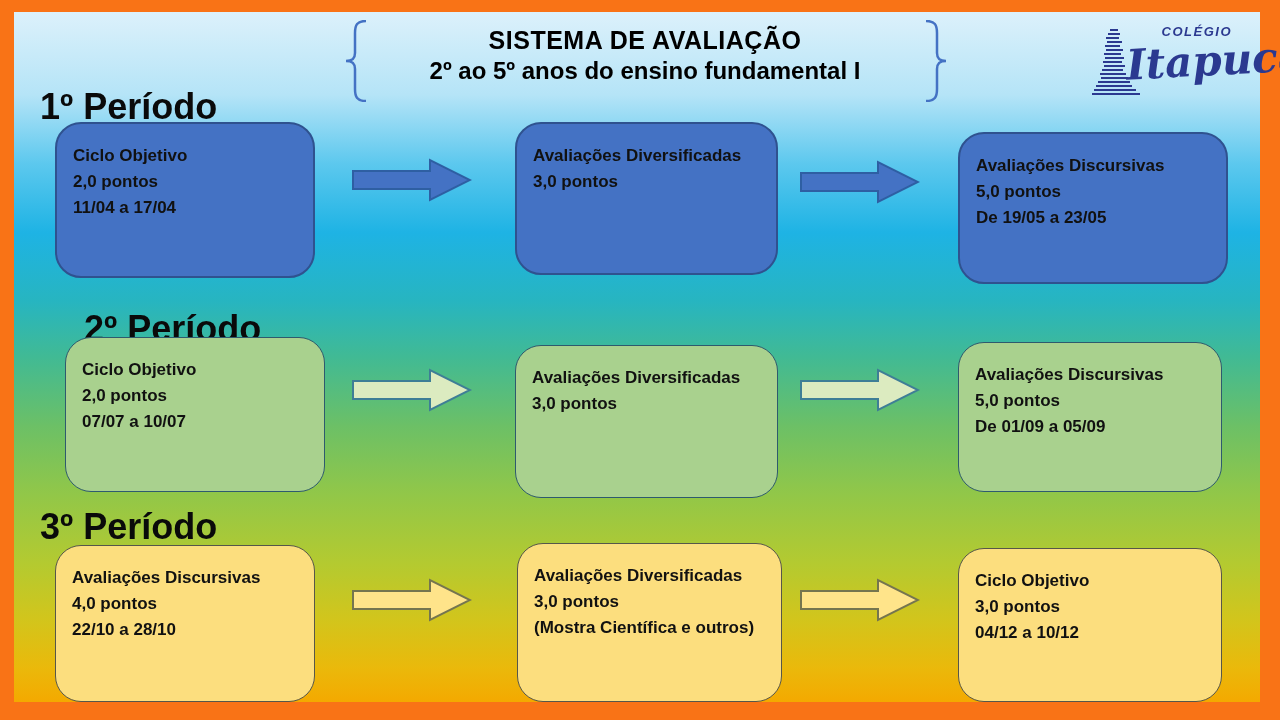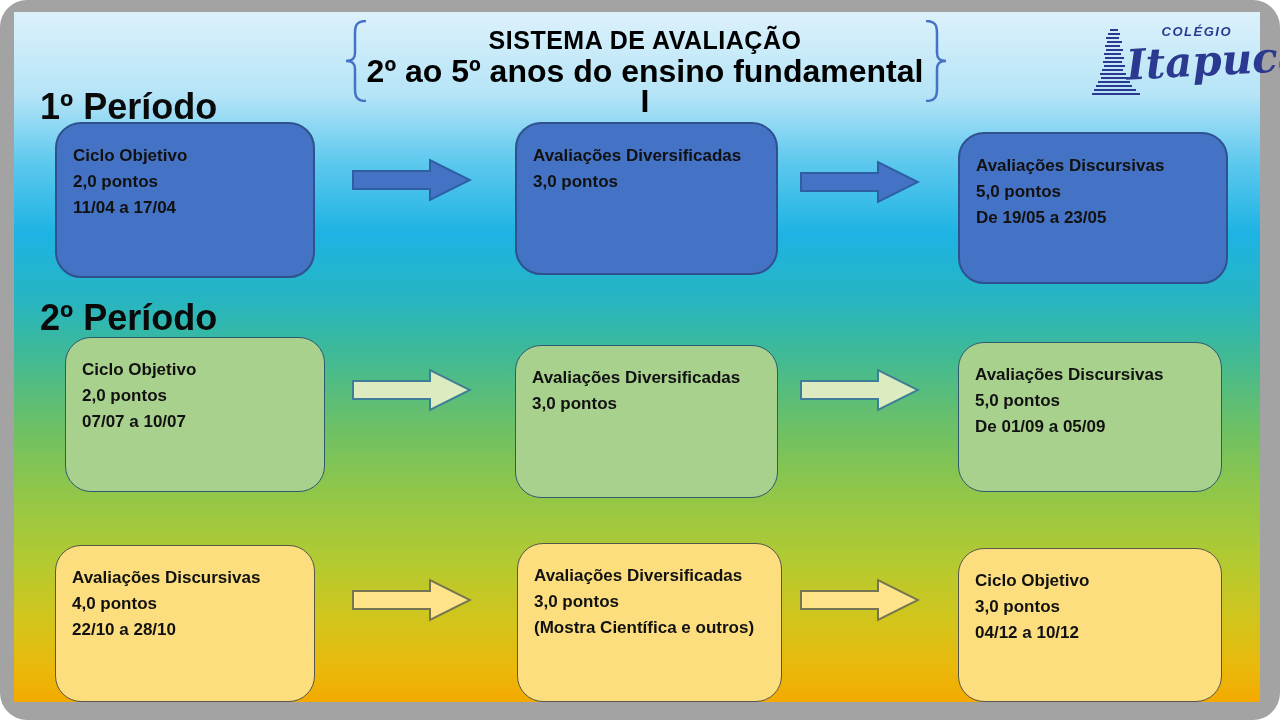--- a/index.html
+++ b/index.html
@@ -1,33 +1,33 @@
 <!DOCTYPE html>
 <html><head>
 <meta charset="utf-8">
 <style>
   * { margin:0; padding:0; box-sizing:border-box; }
   body { font-family:"Liberation Sans", sans-serif; }
   .slide {
     position:relative; width:1280px; height:720px;
-    background:#a3a3a3; overflow:hidden;border-radius:27px;
+    background:#f97316; overflow:hidden;
   }
   .content-bg {
     position:absolute; left:14px; top:12px; width:1246px; height:690px;
     background:linear-gradient(to bottom,
       #DCF1FB 0%, #B5E4F7 12%, #5CC8EE 22%, #1EB3E4 32%,
       #27B5C0 42%, #41BA94 50%, #6CC066 60%, #92C748 70%,
       #B4CA30 80%, #D2C51C 88%, #EAB90B 95%, #F4A900 100%);
   }
   .title-wrap {
     position:absolute; left:360px; top:24px; width:570px;
     text-align:center; color:#000;
   }
   .title-line1 { font-size:25px; font-weight:bold; letter-spacing:0.5px; line-height:32px; }
-  .title-line2 { font-size:32px; font-weight:bold; line-height:30px; }
+  .title-line2 { font-size:24px; font-weight:bold; line-height:30px; }
   .brace { position:absolute; top:20px; width:24px; height:82px; }
   .brace svg { width:100%; height:100%; }
   .brace-left { left:344px; }
   .brace-right { left:924px; transform:scaleX(-1); }
 
   .heading {
     position:absolute; left:40px; font-size:36px; font-weight:bold; color:#0a0a0a;
   }
   .box {
     position:absolute; border-radius:26px; padding:19px 16px;
@@ -115,40 +115,41 @@
 3,0 pontos</div>
   <div class="arrow a1" style="left:800px; top:160px;">
     <svg viewBox="0 0 120 44">
         <polygon points="1,13 78,13 78,2 118,22 78,42 78,31 1,31"></polygon>
       </svg>
   </div>
   <div class="box p1box" style="left:958px; top:132px; width:270px; height:152px;">Avaliações Discursivas
 5,0 pontos
 De 19/05 a 23/05</div>
 
-  <div class="heading" style="top:297px;">2º Período</div>
+  <div class="heading" style="top:308px;margin-left:44px;">2º Período</div>
   <div class="box p2box" style="left:65px; top:337px; width:260px; height:155px;">Ciclo Objetivo
 2,0 pontos
 07/07 a 10/07</div>
   <div class="arrow a2" style="left:352px; top:368px;">
     <svg viewBox="0 0 120 44">
         <polygon points="1,13 78,13 78,2 118,22 78,42 78,31 1,31"></polygon>
       </svg>
   </div>
   <div class="box p2box" style="left:515px; top:345px; width:263px; height:153px;">Avaliações Diversificadas
 3,0 pontos</div>
   <div class="arrow a2" style="left:800px; top:368px;">
     <svg viewBox="0 0 120 44">
         <polygon points="1,13 78,13 78,2 118,22 78,42 78,31 1,31"></polygon>
       </svg>
   </div>
   <div class="box p2box" style="left:958px; top:342px; width:264px; height:150px;">Avaliações Discursivas
 5,0 pontos
 De 01/09 a 05/09</div>
 
+  <div class="heading" style="top:506px;">3º Período</div>
   <div class="box p3box" style="left:55px; top:545px; width:260px; height:157px;">Avaliações Discursivas
 4,0 pontos
 22/10 a 28/10</div>
   <div class="arrow a3" style="left:352px; top:578px;">
     <svg viewBox="0 0 120 44">
         <polygon points="1,13 78,13 78,2 118,22 78,42 78,31 1,31"></polygon>
       </svg>
   </div>
   <div class="box p3box" style="left:517px; top:543px; width:265px; height:159px;">Avaliações Diversificadas
 3,0 pontos

